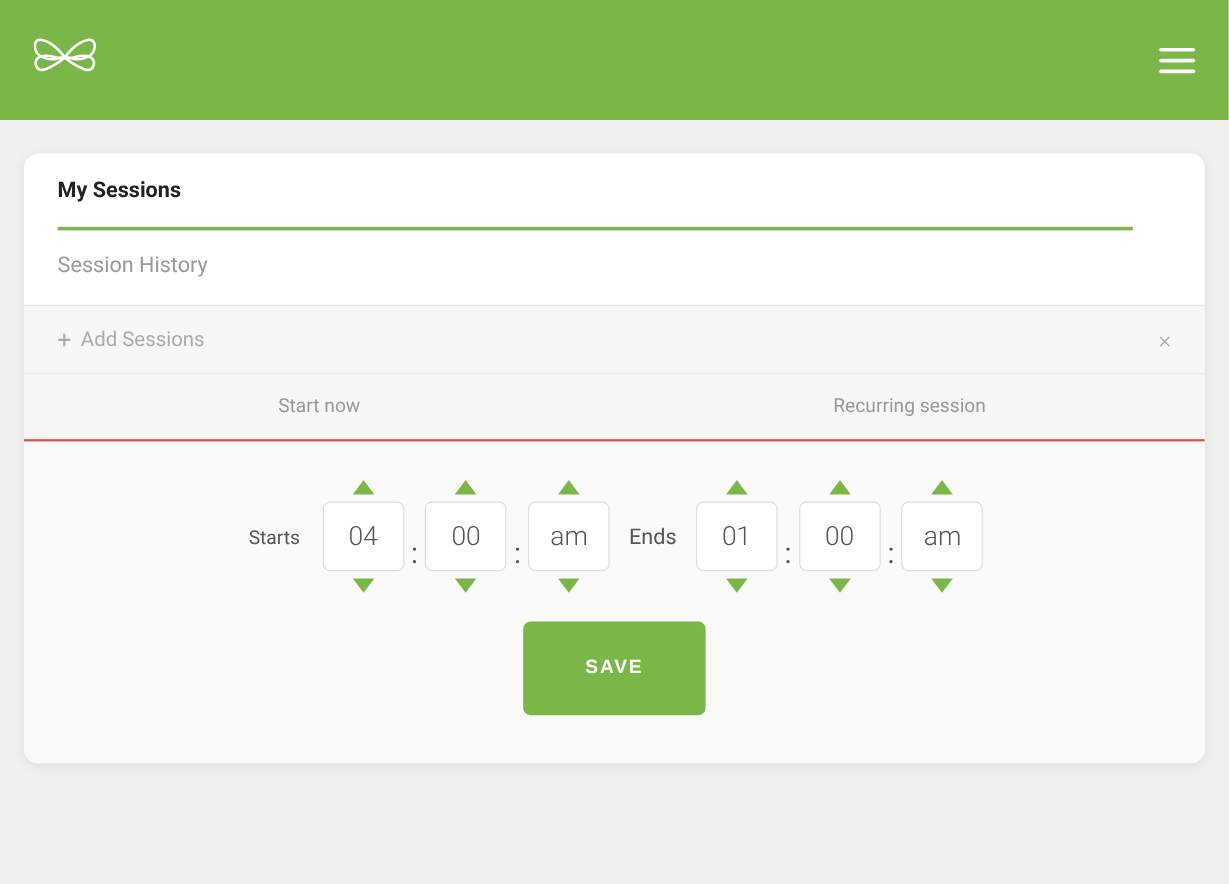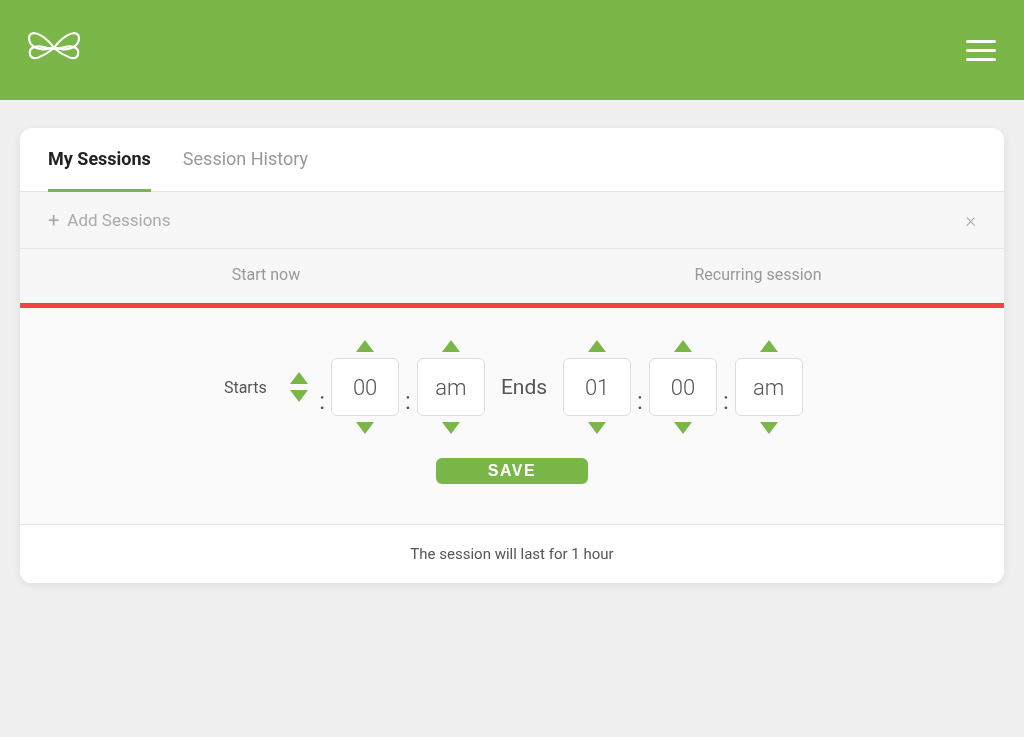--- a/index.html
+++ b/index.html
@@ -52,20 +52,21 @@
       overflow: hidden;
       max-width: 984px;
       margin: 0 auto;
     }
 
     
     .tabs {
       display: flex;
       border-bottom: 1px solid #e5e5e5;
       padding: 0 28px;
+      flex-direction: column;
     }
 
     .tab {
       padding: 20px 0;
       margin-right: 32px;
       font-size: 18px;
       cursor: pointer;
       color: #999;
       font-weight: 400;
       border-bottom: 3px solid transparent;
@@ -106,21 +107,21 @@
       color: #aaa;
       cursor: pointer;
       font-weight: 300;
     }
 
     
     .sub-tabs {
       display: flex;
       align-items: flex-end;
       background: #f7f7f7;
-      border-bottom: 5px solid #ef4444;
+      border-bottom: 2px solid #ef4444;
     }
 
     .sub-tab {
       flex: 1;
       text-align: center;
       padding: 16px 0;
       font-size: 16px;
       color: #999;
       cursor: pointer;
       border-bottom: 3px solid transparent;
@@ -190,21 +191,21 @@
       font-size: 24px;
       color: #555;
       padding: 0 6px;
       align-self: center;
       margin-top: 0;
       line-height: 1;
       padding-top: 28px;
     }
 
     .ends-label {
-      font-size: 21px;
+      font-size: 18px;
       color: #555;
       margin: 0 16px;
       min-width: 36px;
       text-align: right;
     }
 
     
     .arrow-up::before {
       content: '';
       display: inline-block;
@@ -230,21 +231,21 @@
       display: flex;
       justify-content: center;
       padding: 24px 0 16px;
     }
 
     .save-btn {
       background: #7ab648;
       color: white;
       border: none;
       border-radius: 6px;
-      padding: 4px 52px;
+      padding: 30px 52px;
       font-size: 16px;
       font-weight: 700;
       letter-spacing: 1.5px;
       cursor: pointer;
       text-transform: uppercase;
     }
 
     
     .session-info {
       border-top: 1px solid #e5e5e5;
@@ -297,20 +298,21 @@
       <div class="sub-tab">Recurring session</div>
     </div>
 
     <div class="time-picker-area">
       <div class="time-row">
 
         <span class="time-label">Starts</span>
 
         <div class="time-unit">
           <div class="time-arrow arrow-up"></div>
+          <div class="time-box">04</div>
           <div class="time-arrow arrow-down"></div>
         </div>
 
         <span class="time-colon">:</span>
 
         <div class="time-unit">
           <div class="time-arrow arrow-up"></div>
           <div class="time-box">00</div>
           <div class="time-arrow arrow-down"></div>
         </div>
@@ -347,16 +349,15 @@
           <div class="time-arrow arrow-down"></div>
         </div>
 
       </div>
 
       <div class="save-section">
         <button class="save-btn">SAVE</button>
       </div>
     </div>
 
-    <div class="session-info">The session will last for 1 hour</div>
 
   </div>
 </main>
 
 </body></html>

